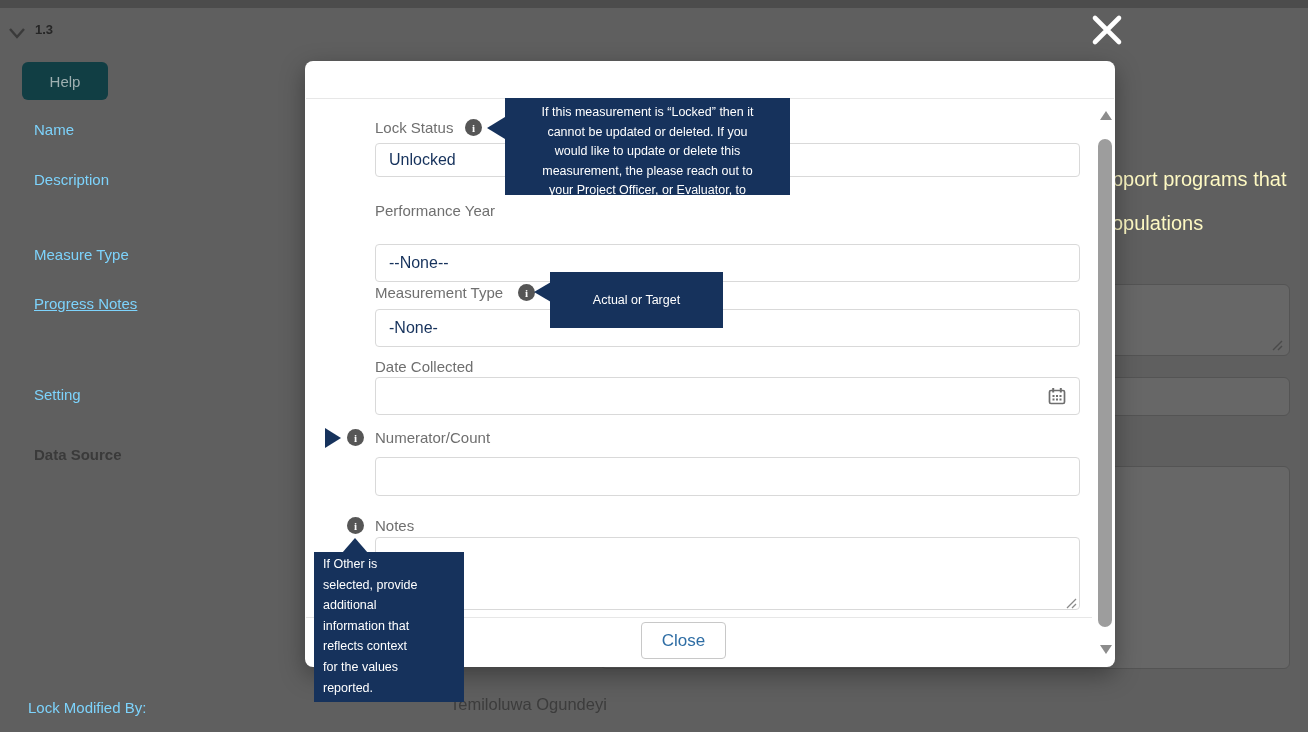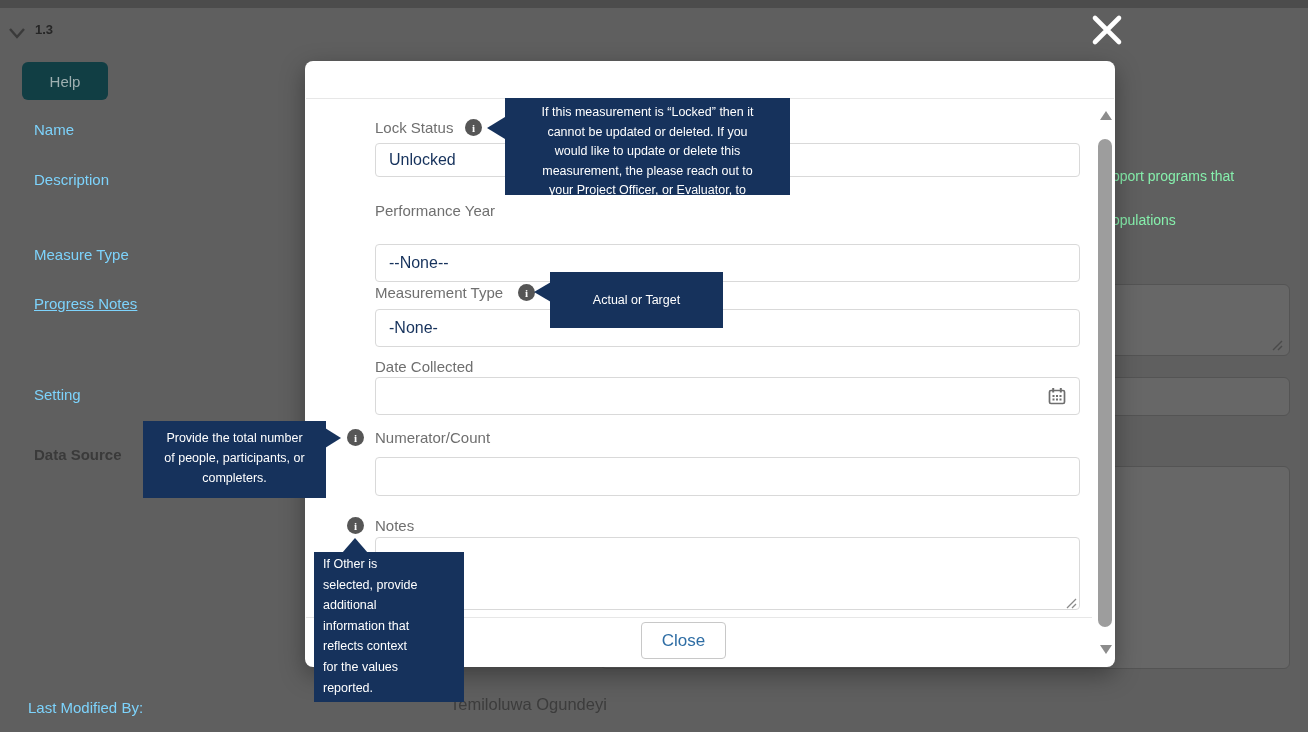--- a/index.html
+++ b/index.html
@@ -13,21 +13,21 @@
   #stage{position:relative;width:1308px;height:732px;background:var(--overlay_gray);overflow:hidden;}
   .abs{position:absolute;}
 
   
   .topstrip{left:0;top:0;width:1308px;height:8px;background:#4c4c4c;}
   .bg-label{color:#7dd3fc;font-size:15px;}
   .bg-label-dark{color:#3a3a3a;font-size:15px;font-weight:bold;}
   .section-title{color:#262626;font-size:13px;font-weight:bold;}
   .help-btn{left:22px;top:62px;width:86px;height:38px;background:var(--help_teal);
     border:none;border-radius:6px;color:#9fb0b1;font-size:15px;font-family:inherit;cursor:pointer;}
-  .bg-frag{color:#86efac;font-size:14px;}
+  .bg-frag{color:#fef9c3;font-size:20px;}
   .bg-field{background:#676767;border:1px solid #545454;border-radius:6px;box-sizing:border-box;}
   .grip svg{display:block;}
 
   
   .modal{left:305px;top:61px;width:810px;height:606px;background:#ffffff;border-radius:8px;
     box-shadow:0 8px 24px rgba(0,0,0,.35);}
   .mod-divider{height:1px;background:#e7e7e7;}
   .fld-label{color:#6f6f6f;font-size:15px;}
   .fld-input{box-sizing:border-box;border:1px solid #d9d9d9;border-radius:4px;background:#fff;
     font-family:inherit;font-size:16px;color:#16325c;padding:0 13px;width:705px;}
@@ -89,21 +89,21 @@
   <div class="abs bg-field z5" style="left:600px;top:284px;width:690px;height:72px;">
     <div class="abs grip" style="right:6px;bottom:4px;">
       <svg width="11" height="11">
           <path d="M10 1 L1 10 M10 6 L6 10" stroke="#4a4a4a" stroke-width="1.4"></path>
         </svg>
     </div>
   </div>
   <div class="abs bg-field z5" style="left:600px;top:377px;width:690px;height:39px;"></div>
   <div class="abs bg-field z5" style="left:600px;top:466px;width:690px;height:203px;"></div>
 
-  <div class="abs bg-label" style="left:28px;top:699px;">Last Modified By:</div>
+  <div class="abs bg-label" style="left:28px;top:699px;">Lock Modified By:</div>
   <div class="abs" style="left:450px;top:695px;color:#3c3c3c;font-size:16.5px;">Temiloluwa Ogundeyi</div>
 
   <div class="abs close-x">
     <svg width="38" height="38" viewBox="0 0 38 38">
         <path d="M7 7 L31 31 M31 7 L7 31" stroke="#ffffff" stroke-width="4.6" stroke-linecap="round"></path>
       </svg>
   </div>
 
   <div class="abs modal z10"></div>
   <div class="abs mod-divider z11" style="left:306px;top:98px;width:808px;"></div>
@@ -161,23 +161,20 @@
   <div class="abs tt tt-center" style="left:505px;top:98px;width:285px;height:97px;padding-top:5px;line-height:19.5px;">If this measurement is “Locked” then it
 cannot be updated or deleted. If you
 would like to update or delete this
 measurement, the please reach out to
 your Project Officer, or Evaluator, to
 unlock this measurement.</div>
 
   <div class="abs arr arr-left" style="left:534px;top:282px;border-top-width:10px;border-bottom-width:10px;border-right-width:17px;"></div>
   <div class="abs tt tt-center" style="left:550px;top:272px;width:173px;height:56px;line-height:56px;">Actual or Target</div>
 
-  <div class="abs tt tt-center" style="left:143px;top:421px;width:183px;height:77px;padding-top:7px;line-height:20px;">Provide the total number
-of people, participants, or
-completers.</div>
   <div class="abs arr arr-right" style="left:325px;top:428px;"></div>
 
   <div class="abs arr arr-up" style="left:342px;top:538px;"></div>
   <div class="abs tt" style="left:314px;top:552px;width:150px;height:150px;padding:2px 4px 0 9px;line-height:20.6px;">If Other is
 selected, provide
 additional
 information that
 reflects context
 for the values
 reported.</div>

